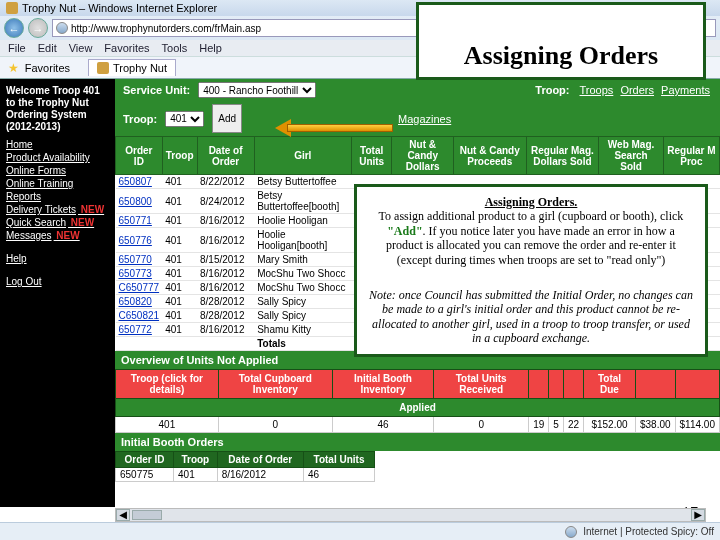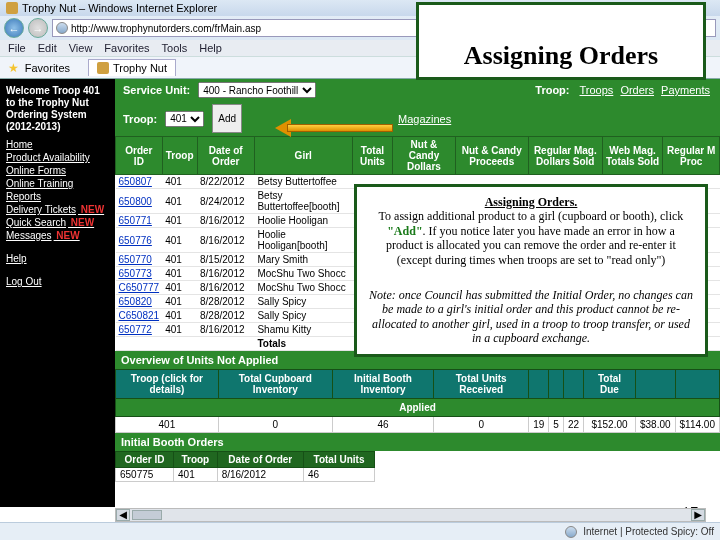--- a/index.html
+++ b/index.html
@@ -33,21 +33,21 @@
   .arrow-overlay{position:absolute; left:160px; top:20px; width:120px; height:14px;}
   .arrow-shaft{position:absolute;left:12px;top:3px;width:106px;height:8px;background:linear-gradient(#ffcf40,#e09000);border:1px solid #a06000;}
   .arrow-head{position:absolute;left:0;top:-2px;width:0;height:0;border-top:9px solid transparent;border-bottom:9px solid transparent;border-right:16px solid #e09000;}
   table.orders { width:100%; border-collapse:collapse; font-size:10px;}
   table.orders th { background:#2d8a2d; color:#fff; font-weight:bold; padding:2px 3px; border:1px solid #206020; text-align:center;}
   table.orders td { padding:1px 3px; border-bottom:1px solid #e4e4e4; }
   table.orders td.link{ color:#0030c0; text-decoration:underline; cursor:pointer;}
   table.orders tr.totals td{ font-weight:bold; border-top:1px solid #999;}
   .section-title{ background:#2d8a2d;color:#fff;font-weight:bold;padding:3px 6px;font-size:11px;}
   table.units{ width:100%; border-collapse:collapse; font-size:10px;}
-  table.units th{ background:#0f766e;color:#fff;padding:3px 4px;border:1px solid #165016;text-align:center; font-weight:bold;}
+  table.units th{ background:#ef4444;color:#fff;padding:3px 4px;border:1px solid #165016;text-align:center; font-weight:bold;}
   table.units td{ padding:2px 4px; border:1px solid #ccc; text-align:center;}
   table.booth{ width:260px; border-collapse:collapse; font-size:10px;}
   table.booth th{ background:#206720;color:#fff;padding:2px 4px;border:1px solid #165016;}
   table.booth td{ padding:1px 4px;border:1px solid #ccc;}
   .callout { position:absolute; border:3px solid #1a5a1a; background:#fff; padding:8px 12px; font-family:"Times New Roman",serif; text-align:center; z-index:10;}
   .callout.title-co { left:416px; top:2px; width:290px; height:78px; display:flex;align-items:flex-end;justify-content:center;}
   .callout.title-co h1{ font-size:26px; font-weight:bold; line-height:1.05;}
   .callout.body-co { left:354px; top:184px; width:354px; font-size:12px; line-height:1.2; }
   .callout.body-co .hdr{ font-weight:bold; text-decoration:underline;}
   .callout.body-co .note{ font-style:italic; margin-top:21px;}
@@ -140,21 +140,21 @@
       <thead>
           <tr id="orders-head">
             <th>Order ID</th>
             <th>Troop</th>
             <th>Date of Order</th>
             <th>Girl</th>
             <th>Total Units</th>
             <th>Nut &amp; Candy Dollars</th>
             <th>Nut &amp; Candy Proceeds</th>
             <th>Regular Mag. Dollars Sold</th>
-            <th>Web Mag. Totals Sold</th>
+            <th>Web Mag. Search Sold</th>
             <th>Regular M Proc</th>
           </tr>
         </thead>
       <tbody id="orders-body">
           <tr>
             <td class="link">650807</td>
             <td>401</td>
             <td>8/22/2012</td>
             <td>Betsy Buttertoffee</td>
             <td></td>

